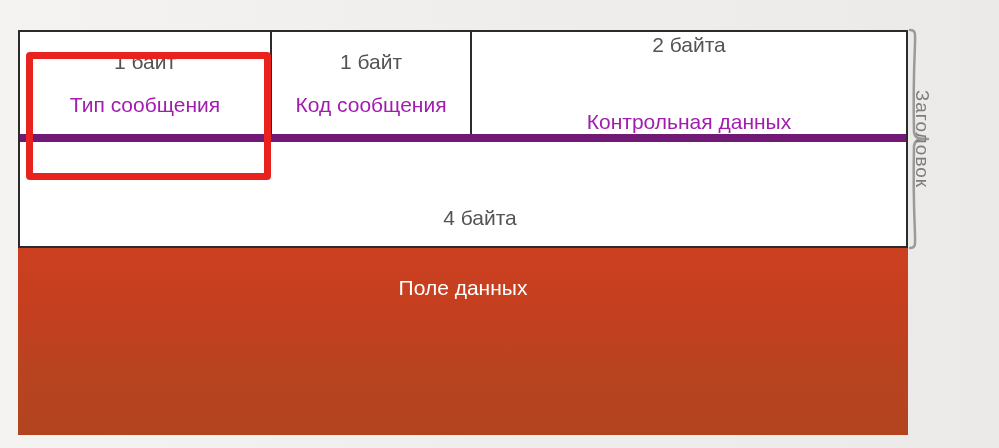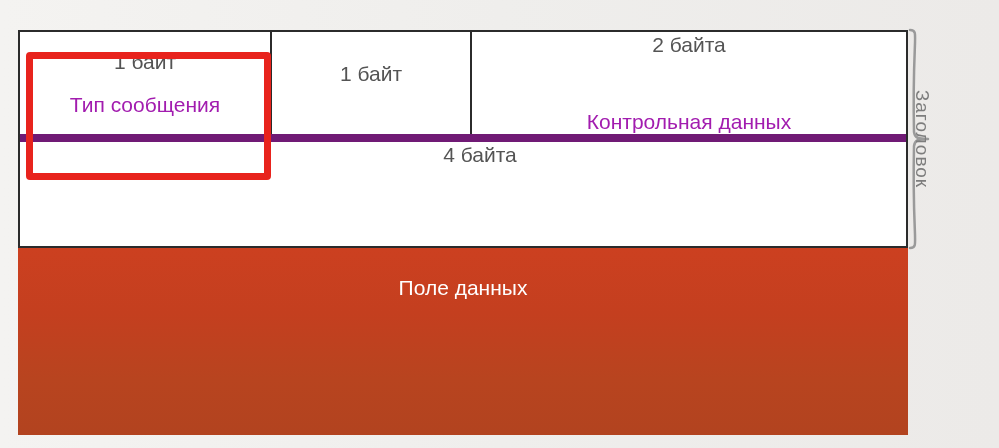--- a/index.html
+++ b/index.html
@@ -80,21 +80,21 @@
     line-height: 1.2;
     white-space: nowrap;
   }
 
   .row-bottom {
     height: 104px;
     box-sizing: border-box;
     display: flex;
     flex-direction: column;
     align-items: center;
-    justify-content: space-between;
+    justify-content: flex-end;
     background: #ffffff;
     margin-left: 34px;
   }
 
   .row-bottom .cell-size {
     margin-bottom: 16px;
   }
 
   
   .data-field {
@@ -172,20 +172,21 @@
 
       <div class="row-top">
 
         <div class="cell cell-a">
           <div class="cell-size">1 байт</div>
           <div class="cell-label">Тип сообщения</div>
         </div>
 
         <div class="cell cell-b">
           <div class="cell-size">1 байт</div>
+          <div class="cell-label">Код сообщения</div>
         </div>
 
         <div class="cell cell-c">
           <div class="cell-size">2 байта</div>
           <div class="cell-label">Контрольная данных</div>
         </div>
 
       </div>
 
       <div class="row-bottom">

